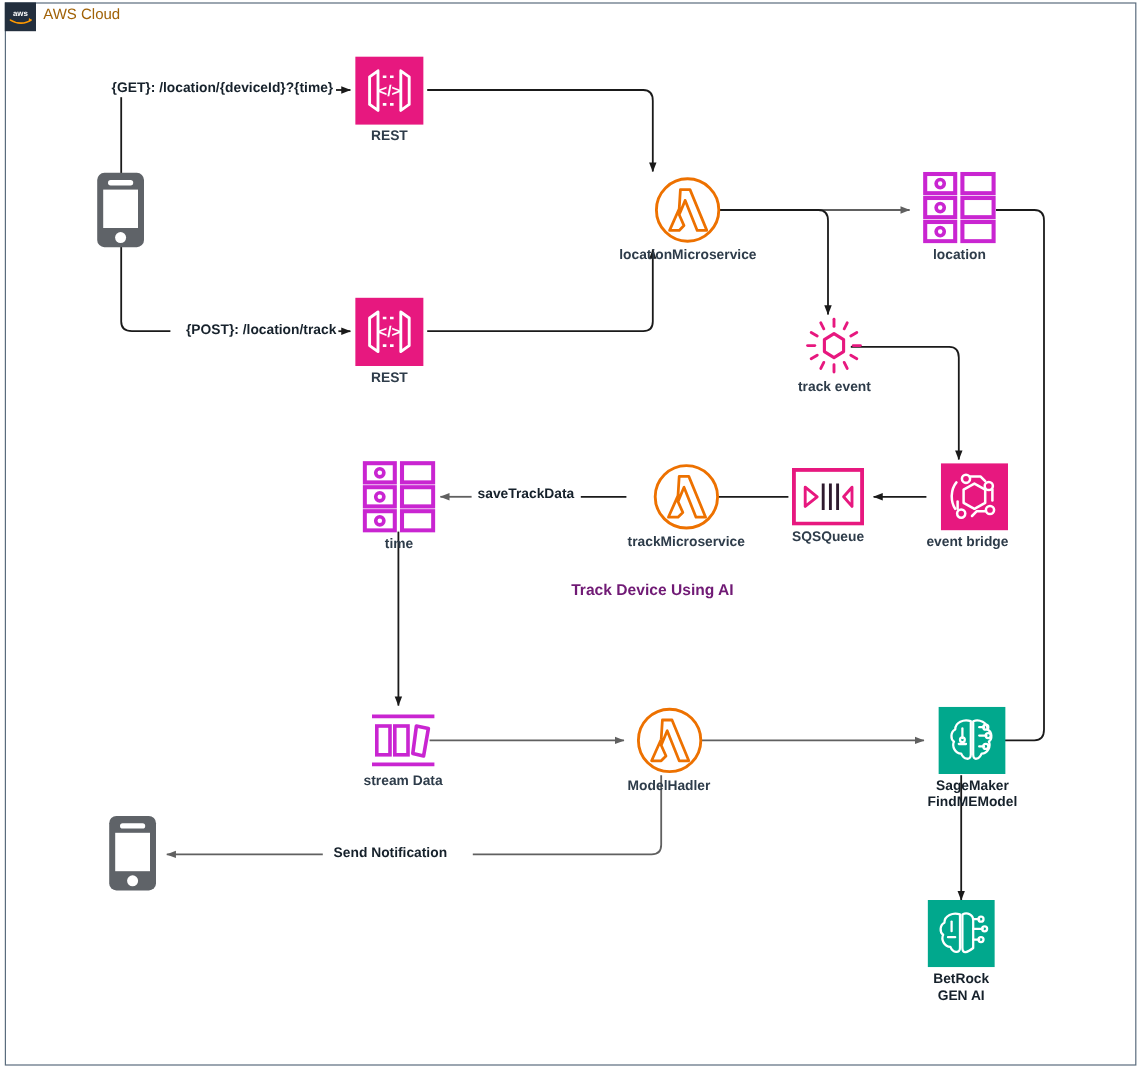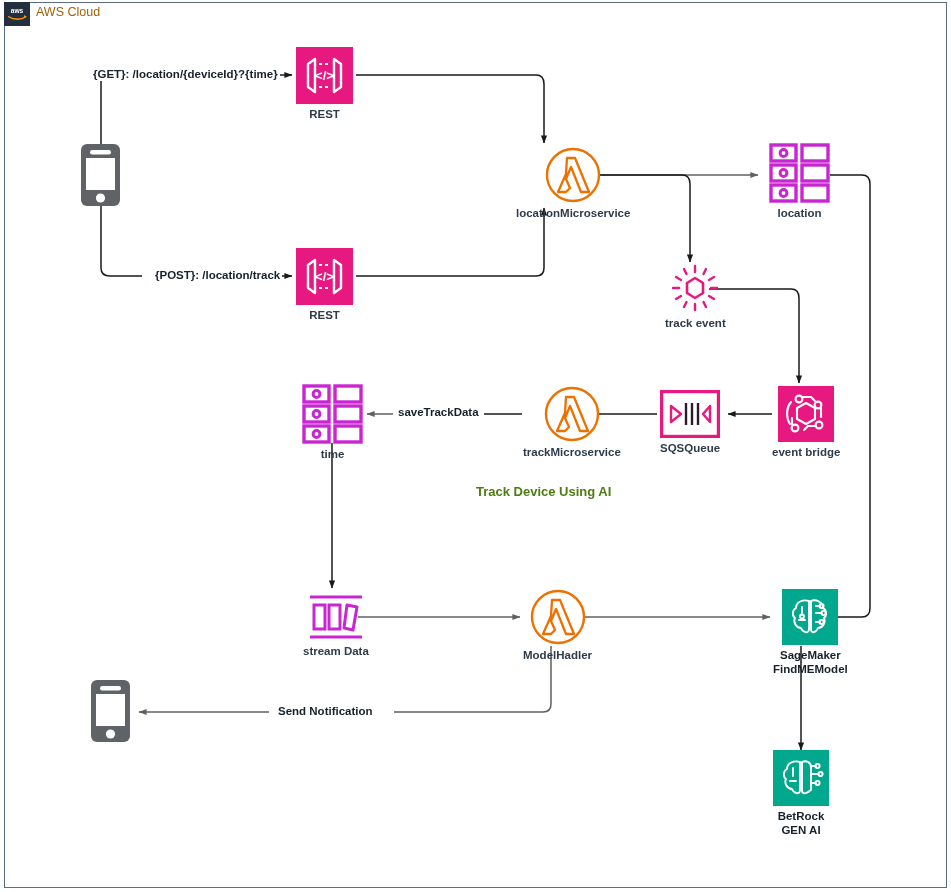--- a/index.html
+++ b/index.html
@@ -92,21 +92,21 @@
     background: #ffffff;
     padding: 0 2px;
     white-space: nowrap;
     font-family: "Liberation Sans", sans-serif;
     line-height: 1;
   }
   .diagram-title {
     position: absolute;
     font-size: 13px;
     font-weight: bold;
-    color: #4d7c0f;
+    color: #701a75;
     white-space: nowrap;
     font-family: "Liberation Sans", sans-serif;
     text-align: right;
   }
 </style>
 </head>
 <body>
 
 <div id="canvas">
 
@@ -258,21 +258,21 @@
           <line x1="6" y1="36" x2="11" y2="33"></line>
           <line x1="3" y1="25" x2="9" y2="25"></line>
           <line x1="6" y1="14" x2="11" y2="17"></line>
           <line x1="14" y1="6" x2="16.5" y2="11"></line>
         </g>
       </svg>
     </div>
     <div class="caption">track event</div>
   </div>
 
-  <div class="node" style="left:772px; top:386px;">
+  <div class="node" style="left:772px; top:386px;align-items:flex-end;">
     <div class="glyph">
       <svg width="56" height="56" viewBox="0 0 56 56" aria-hidden="true">
         <rect x="0" y="0" width="56" height="56" fill="#e7187f"></rect>
         <g fill="none" stroke="#ffffff" stroke-width="2.1" stroke-linejoin="round" stroke-linecap="round">
           <polygon points="28,17 37,22 37,33 28,38 19,33 19,22"></polygon>
           <circle cx="21" cy="13" r="3.4"></circle>
           <circle cx="40" cy="19" r="3.4"></circle>
           <circle cx="41" cy="39" r="3.4"></circle>
           <circle cx="17" cy="42" r="3.4"></circle>
           <path d="M13 16 C 8 22, 8 32, 12 38"></path>

